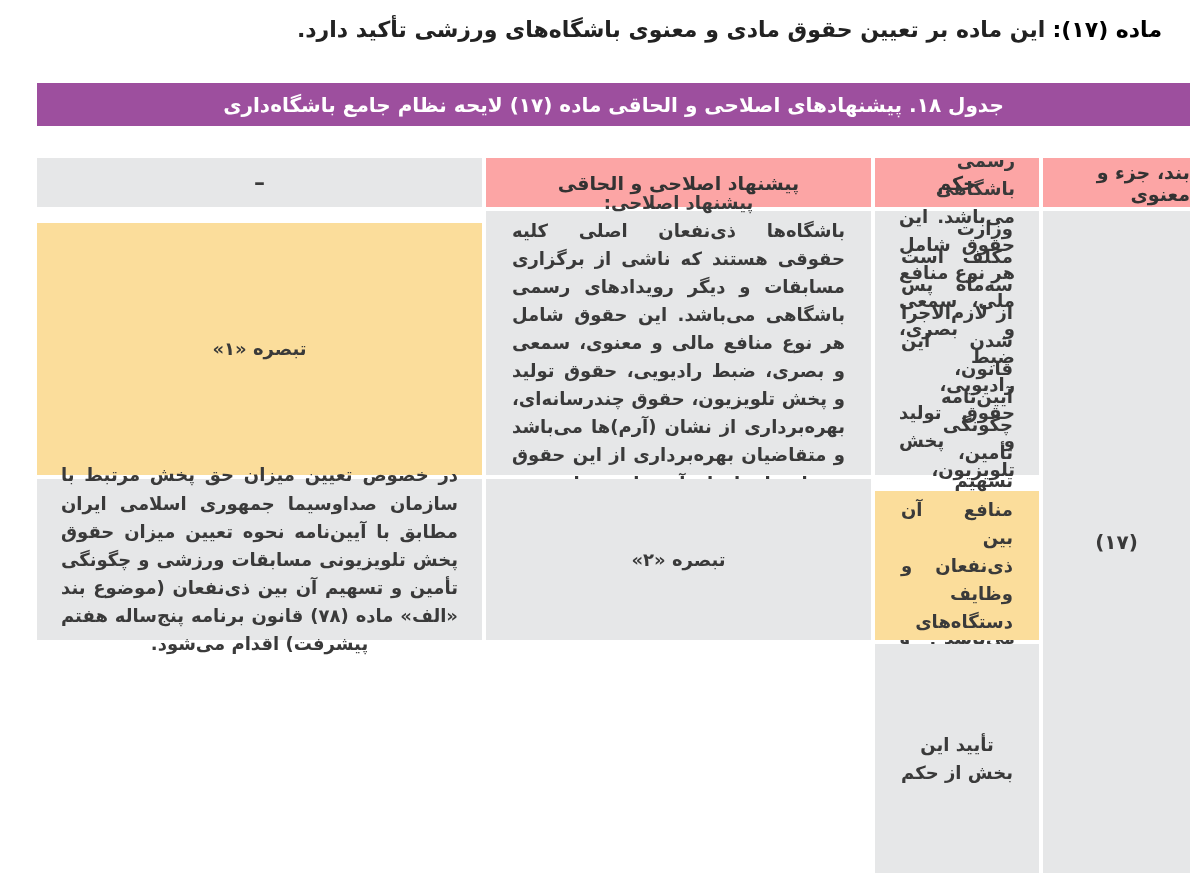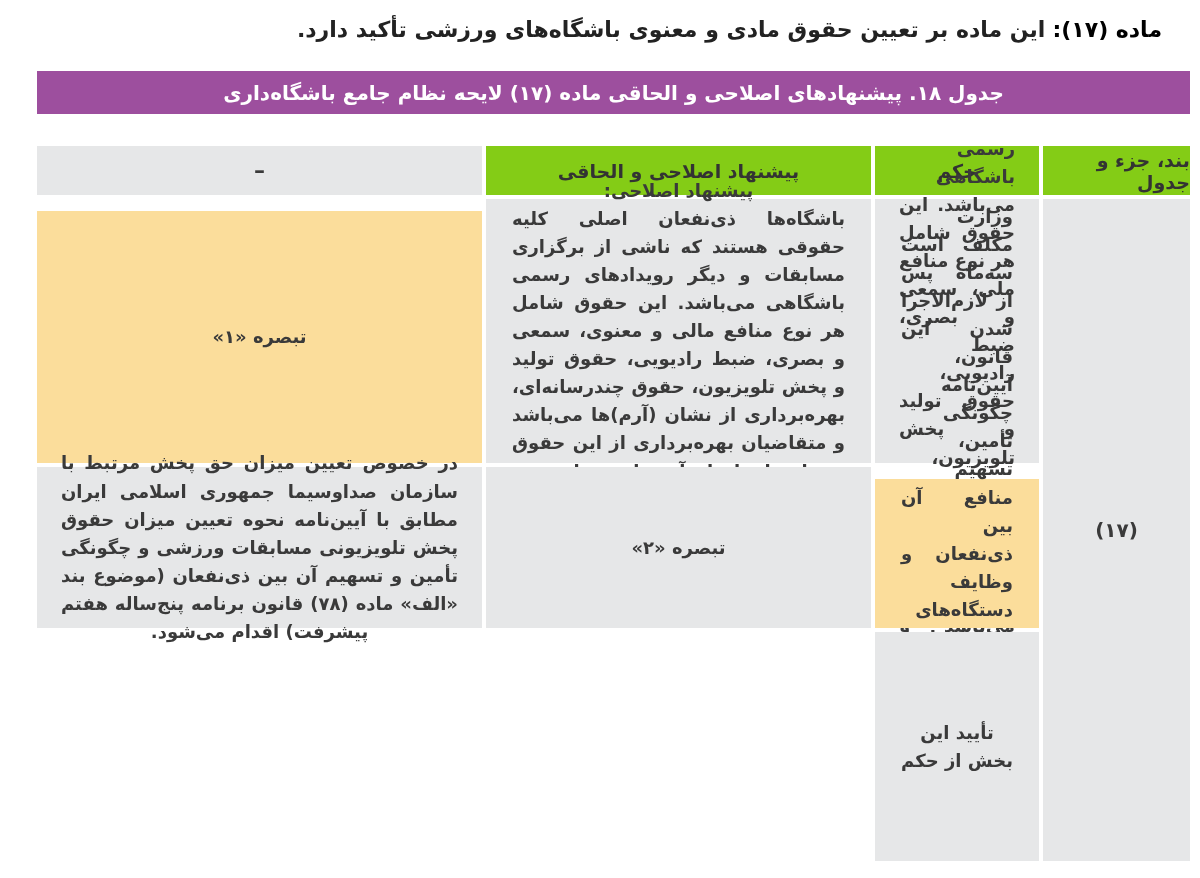--- a/index.html
+++ b/index.html
@@ -17,21 +17,21 @@
     font-size: 22px;
     color: #1e1e1e;
     text-align: right;
     line-height: 1.6;
   }
   .intro .lbl { font-weight: 900; color: #000; }
   .intro .txt { font-weight: 700; color: #222; }
 
   
   .banner {
-    margin: 24px 10px 0 37px;
+    margin: 36px 10px 0 37px;
     height: 43px;
     background: #9D4F9E;
     color: #ffffff;
     font-weight: 700;
     font-size: 20px;
     display: flex;
     align-items: center;
     justify-content: center;
     letter-spacing: 0;
   }
@@ -49,21 +49,21 @@
   }
   .cell {
     display: flex;
     flex-direction: column;
     align-items: center;
     justify-content: center;
     color: #3a3a3a;
     font-weight: 700;
   }
   .th {
-    background: #84cc16;
+    background: #fca5a5;
     font-size: 19px;
     color: #333333;
   }
   .gray   { background: #E6E7E8; }
   .yellow { background: #FBDD9B; margin-top: 12px; }
 
   .body-text {
     font-size: 18px;
     line-height: 1.56;
     text-align: justify;
@@ -87,21 +87,21 @@
     <span class="lbl">ماده (۱۷):</span>
     <span class="txt">این ماده بر تعیین حقوق مادی و معنوی باشگاه‌های ورزشی تأکید دارد.</span>
   </div>
 
   <div class="banner">
     <span>جدول ۱۸. پیشنهادهای اصلاحی و الحاقی ماده (۱۷) لایحه نظام جامع باشگاه‌داری</span>
   </div>
 
   <div class="tbl">
 
-    <div class="cell th">بند، جزء و جدول</div>
+    <div class="cell th">بند، جزء و معنوی</div>
     <div class="cell th">حکم</div>
     <div class="cell th">پیشنهاد اصلاحی و الحاقی</div>
 
     <div class="cell gray madeh-cell">(۱۷)</div>
 
     <div class="cell gray">
       <span class="dash">–</span>
     </div>
     <div class="cell gray">
       <div class="body-text pad-hokm">باشگاه‌ها، ذی‌نفعان اصلی کلیه حقوقی هستند که ناشی از برگزاری مسابقات و دیگر رویدادهای رسمی باشگاهی می‌باشد. این حقوق شامل هر نوع منافع ملی، سمعی و بصری، ضبط رادیویی، حقوق تولید و پخش تلویزیون، حقوق چندرسانه‌ای، بهره‌برداری از نشان (آرم)ها می‌باشد و متقاضیان بهره‌برداری از این حقوق باید با صاحبان آن توافق نمایند.</div>

